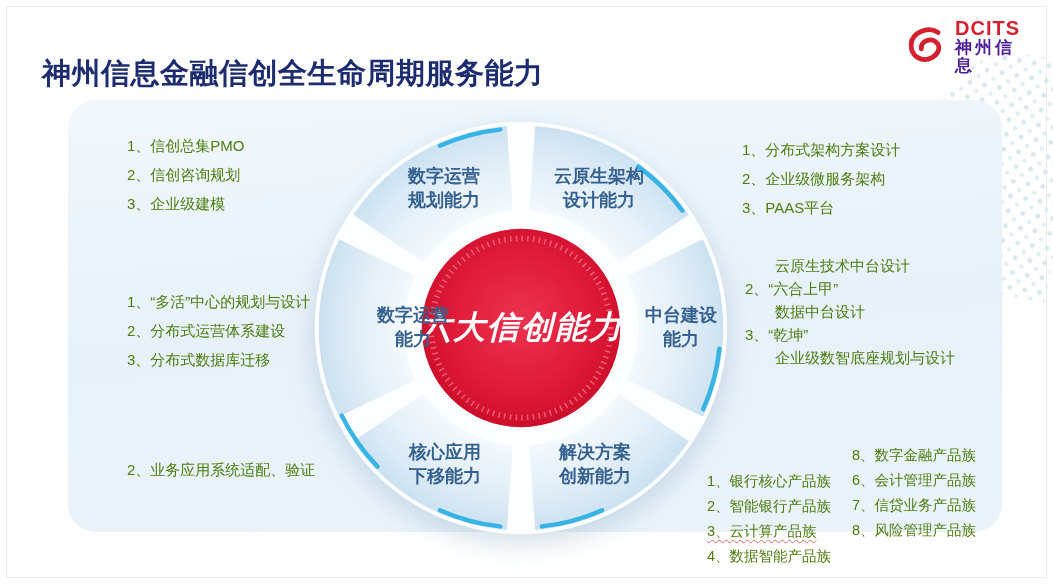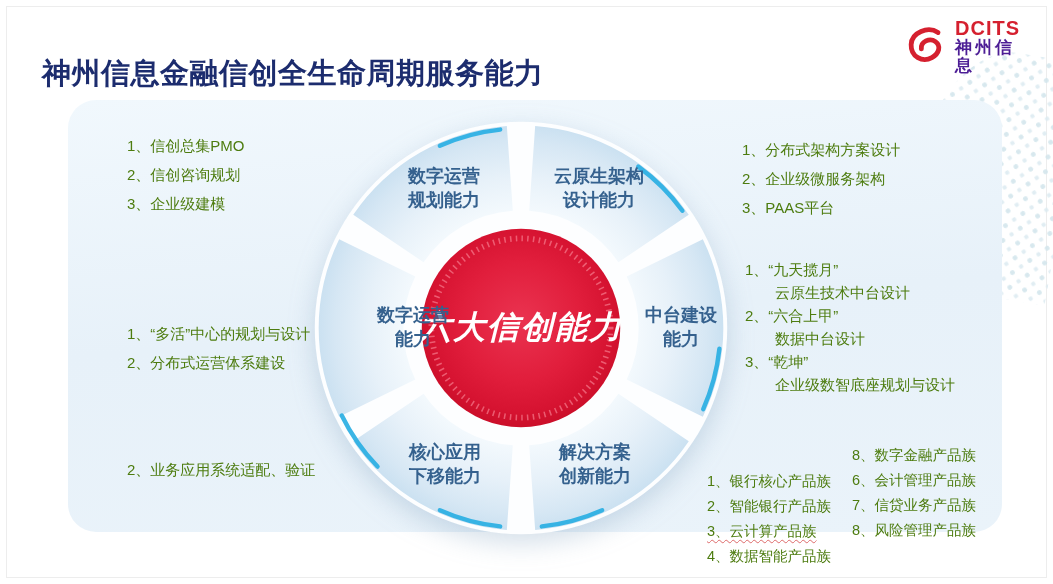--- a/index.html
+++ b/index.html
@@ -60,21 +60,21 @@
   .list { position:absolute; color:#4d7c0f; font-size:15px; }
   .list .row { margin-bottom:10px; white-space:nowrap; }
   .list-right .row { margin-bottom:4px; line-height:19px; }
   .list-right .indent { padding-left:30px; }
   .list-right .row.main { margin-top:4px; }
   .list-compact .row { margin-bottom:6px; font-size:14.5px; }
   .squiggle { text-decoration:underline wavy #dd6a6a; text-decoration-thickness:1px; text-underline-offset:3px; }
 
   .pos-tl { left:127px; top:137px; }
   .pos-tr { left:742px; top:141px; }
-  .pos-l  { left:127px; top:293px;margin-top:32px; }
+  .pos-l  { left:127px; top:293px; }
   .pos-r  { left:745px; top:256px; }
   .pos-bl { left:127px; top:461px; }
   .pos-brc1 { left:707px; top:472px; }
   .pos-brc2 { left:852px; top:446px; }
 </style>
 </head>
 <body>
 
 <div class="slide">
   <div class="frame"></div>
@@ -170,24 +170,24 @@
 
   <div class="list pos-tr">
     <div class="row">1、分布式架构方案设计</div>
     <div class="row">2、企业级微服务架构</div>
     <div class="row">3、PAAS平台</div>
   </div>
 
   <div class="list pos-l">
     <div class="row">1、“多活”中心的规划与设计</div>
     <div class="row">2、分布式运营体系建设</div>
+    <div class="row">3、分布式数据库迁移</div>
   </div>
 
   <div class="list list-right pos-r">
-    <div class="row main">1、“九天揽月”</div>
     <div class="row indent">云原生技术中台设计</div>
     <div class="row main">2、“六合上甲”</div>
     <div class="row indent">数据中台设计</div>
     <div class="row main">3、“乾坤”</div>
     <div class="row indent">企业级数智底座规划与设计</div>
   </div>
 
   <div class="list pos-bl">
     <div class="row">2、业务应用系统适配、验证</div>
   </div>

